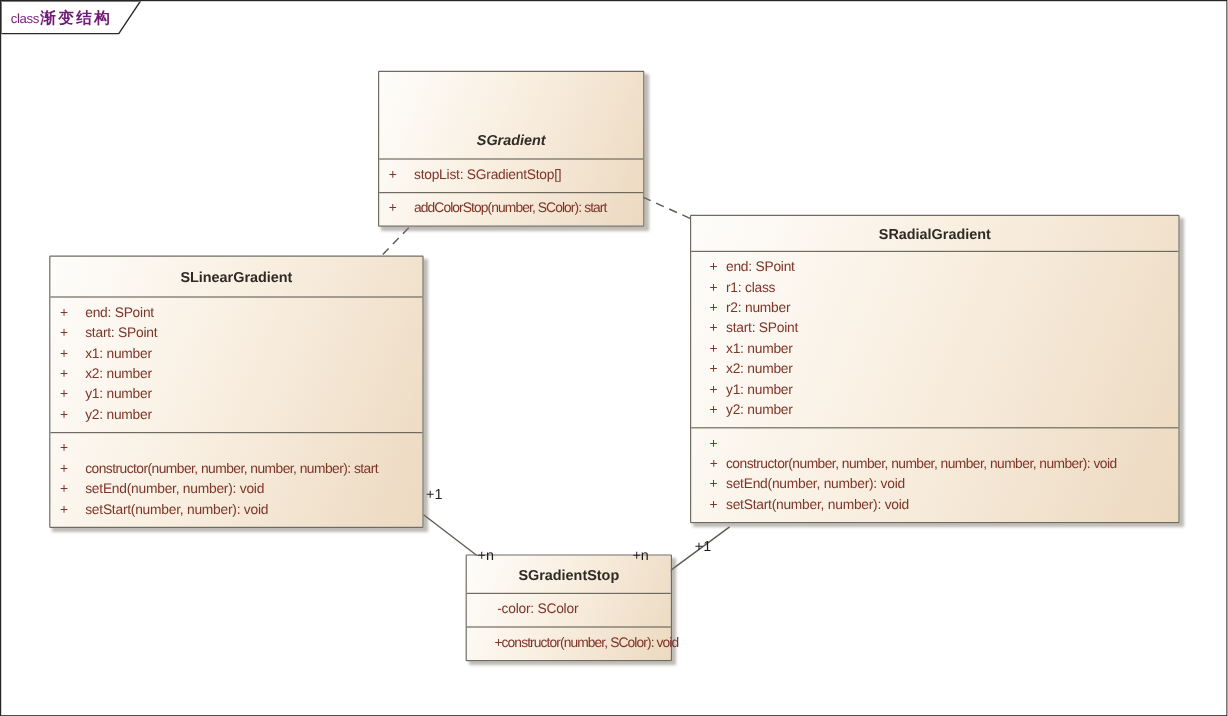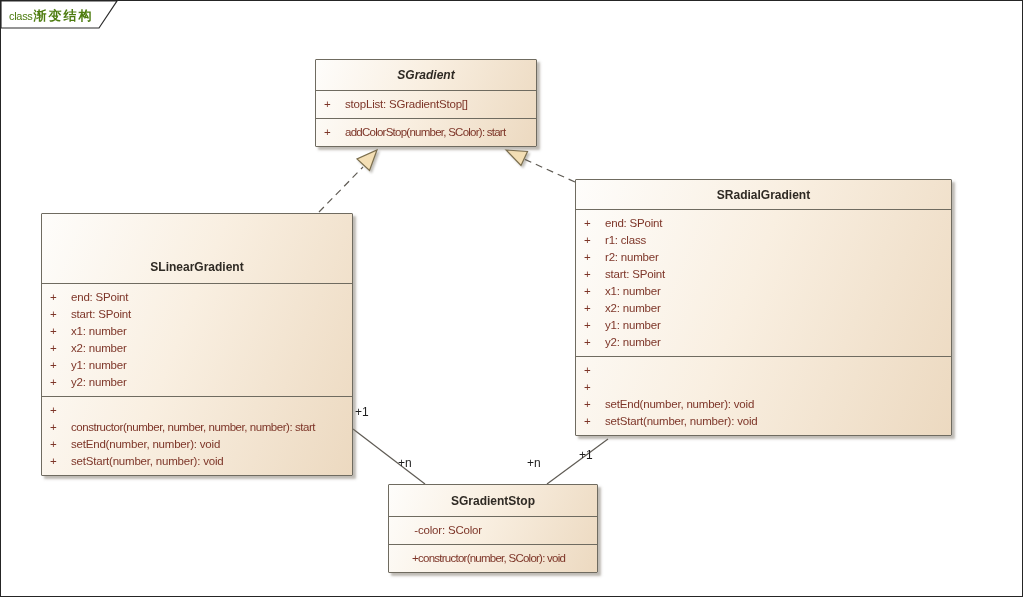--- a/index.html
+++ b/index.html
@@ -4,21 +4,21 @@
 <style>
   html,body{margin:0;padding:0;background:#e8e8e8;}
   .canvas{
     position:relative;width:1023px;height:597px;background:#ffffff;
     border:1px solid #252525;box-sizing:border-box;overflow:hidden;
     font-family:"Liberation Sans",sans-serif;
   }
   
   .frame-tab{position:absolute;left:0;top:0;width:122px;height:30px;z-index:5;}
   .frame-tab .tab-text{
-    position:absolute;left:8px;top:5px;white-space:nowrap;color:#4d7c0f;
+    position:absolute;left:8px;top:5px;white-space:nowrap;color:#701a75;
   }
   .tab-kw{font-size:11px;letter-spacing:-0.3px;}
   .tab-ti{font-size:13px;font-weight:bold;letter-spacing:2px;margin-left:1px;}
   
   .uml-class{
     position:absolute;box-sizing:border-box;z-index:2;border-radius:1px;
     border:1.5px solid #6f6b60;
     background:linear-gradient(112deg,#fefdfb 0%,#f9efe1 45%,#ecd9c0 100%);
     box-shadow:3px 3px 2.5px rgba(125,117,106,0.5);
   }
@@ -31,26 +31,26 @@
   .sec{padding:5px 0;}
   .sec.methods{border-top:1.2px solid #6f6b60;}
   .row{
     display:flex;height:17px;line-height:17px;font-size:11.5px;
     color:#7d3528;white-space:nowrap;letter-spacing:-0.2px;
   }
   .vis{width:21px;padding-left:8px;flex:none;}
   .sq1{letter-spacing:-0.45px;}
   .sq2{letter-spacing:-0.75px;}
   #c-sgradient{left:314px;top:58px;width:222px;}
-  #c-sgradient .hdr{height:30px;}
+  #c-sgradient .hdr{height:30px;margin-top:42px;}
   #c-slinear{left:40px;top:212px;width:312px;}
-  #c-slinear .hdr{height:33px;margin-top:36px;}
-  #c-sradial{left:574px;top:178px;width:377px;}
+  #c-slinear .hdr{height:33px;}
+  #c-sradial{left:574px;top:178px;width:408px;text-align:center;}
   #c-sradial .hdr{height:29px;}
-  #c-sstop{left:387px;top:483px;width:210px;text-align:right;}
+  #c-sstop{left:387px;top:461px;width:172px;text-align:right;}
   #c-sstop .hdr{height:31px;}
   
   .connector-layer{position:absolute;left:0;top:0;z-index:1;}
   .dash{stroke:#5f5b54;stroke-width:1.2;stroke-dasharray:7 5;fill:none;}
   .solid{stroke:#5f5b54;stroke-width:1.2;fill:none;}
   .tri{fill:#f4dfb5;stroke:#7c6f4e;stroke-width:1.2;
        filter:drop-shadow(2px 2px 1px rgba(120,115,105,0.45));}
   .mlabel{position:absolute;font-size:12px;color:#1e1e1e;z-index:3;white-space:nowrap;}
   #lab-l1{left:354px;top:404px;}
   #lab-ln{left:397px;top:455px;}
@@ -189,20 +189,21 @@
         <span class="vis">+</span>
         <span class="txt">y2: number</span>
       </div>
     </div>
     <div class="sec methods">
       <div class="row">
         <span class="vis">+</span>
       </div>
       <div class="row sq1">
         <span class="vis">+</span>
+        <span class="txt">constructor(number, number, number, number, number, number): void</span>
       </div>
       <div class="row">
         <span class="vis">+</span>
         <span class="txt">setEnd(number, number): void</span>
       </div>
       <div class="row">
         <span class="vis">+</span>
         <span class="txt">setStart(number, number): void</span>
       </div>
     </div>

